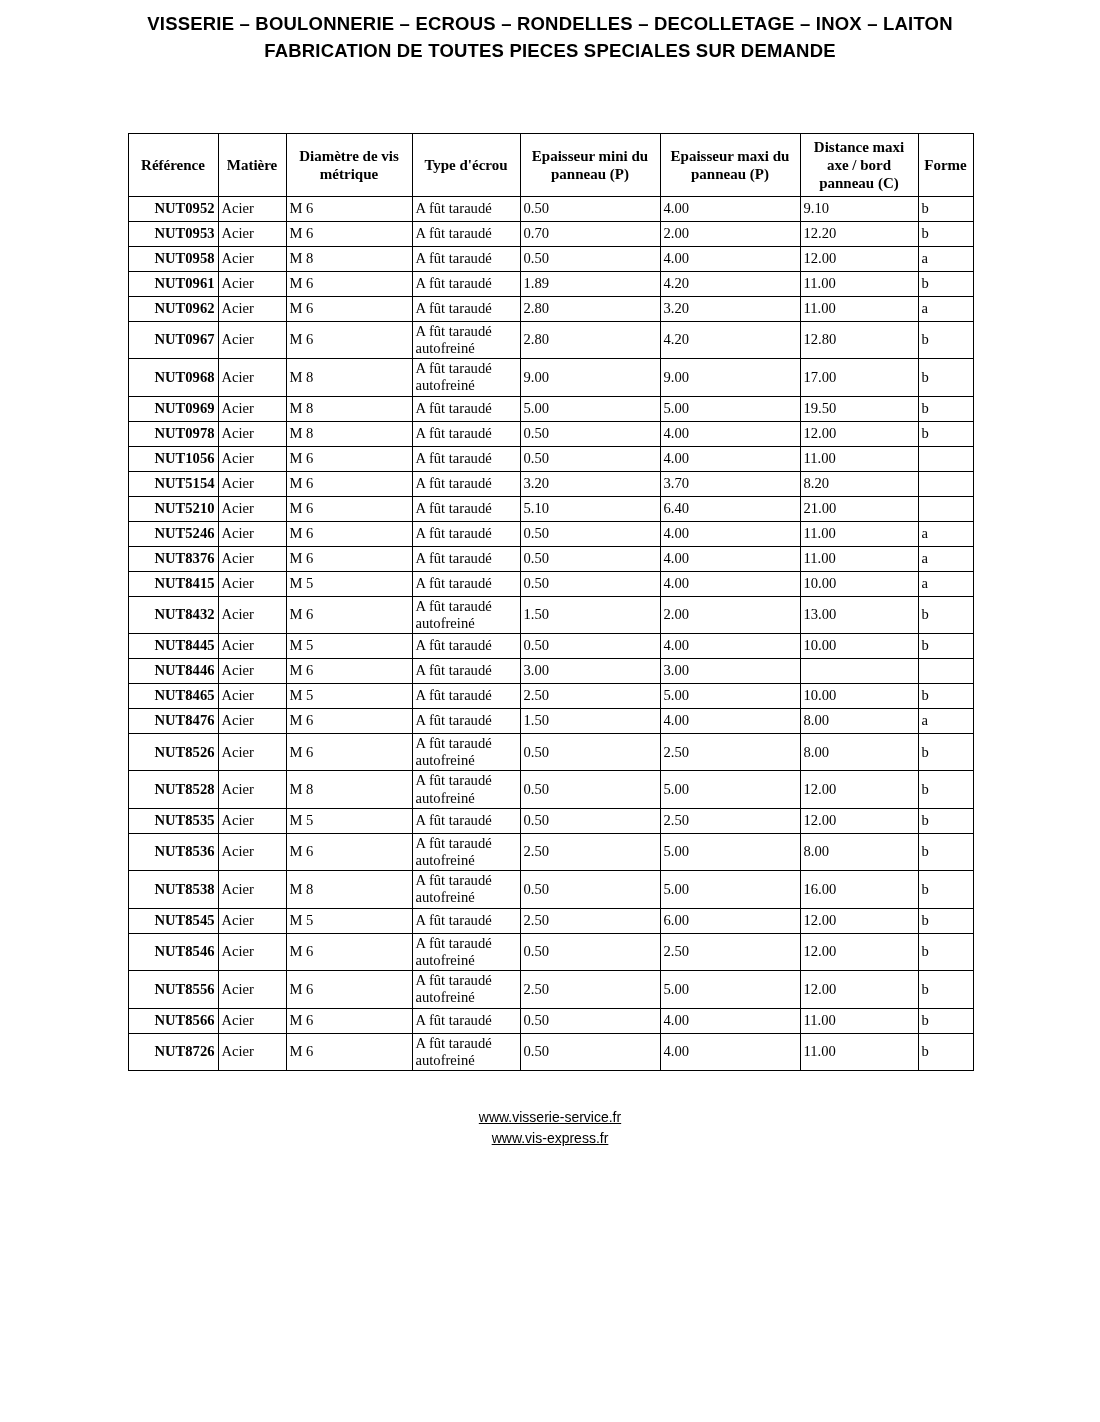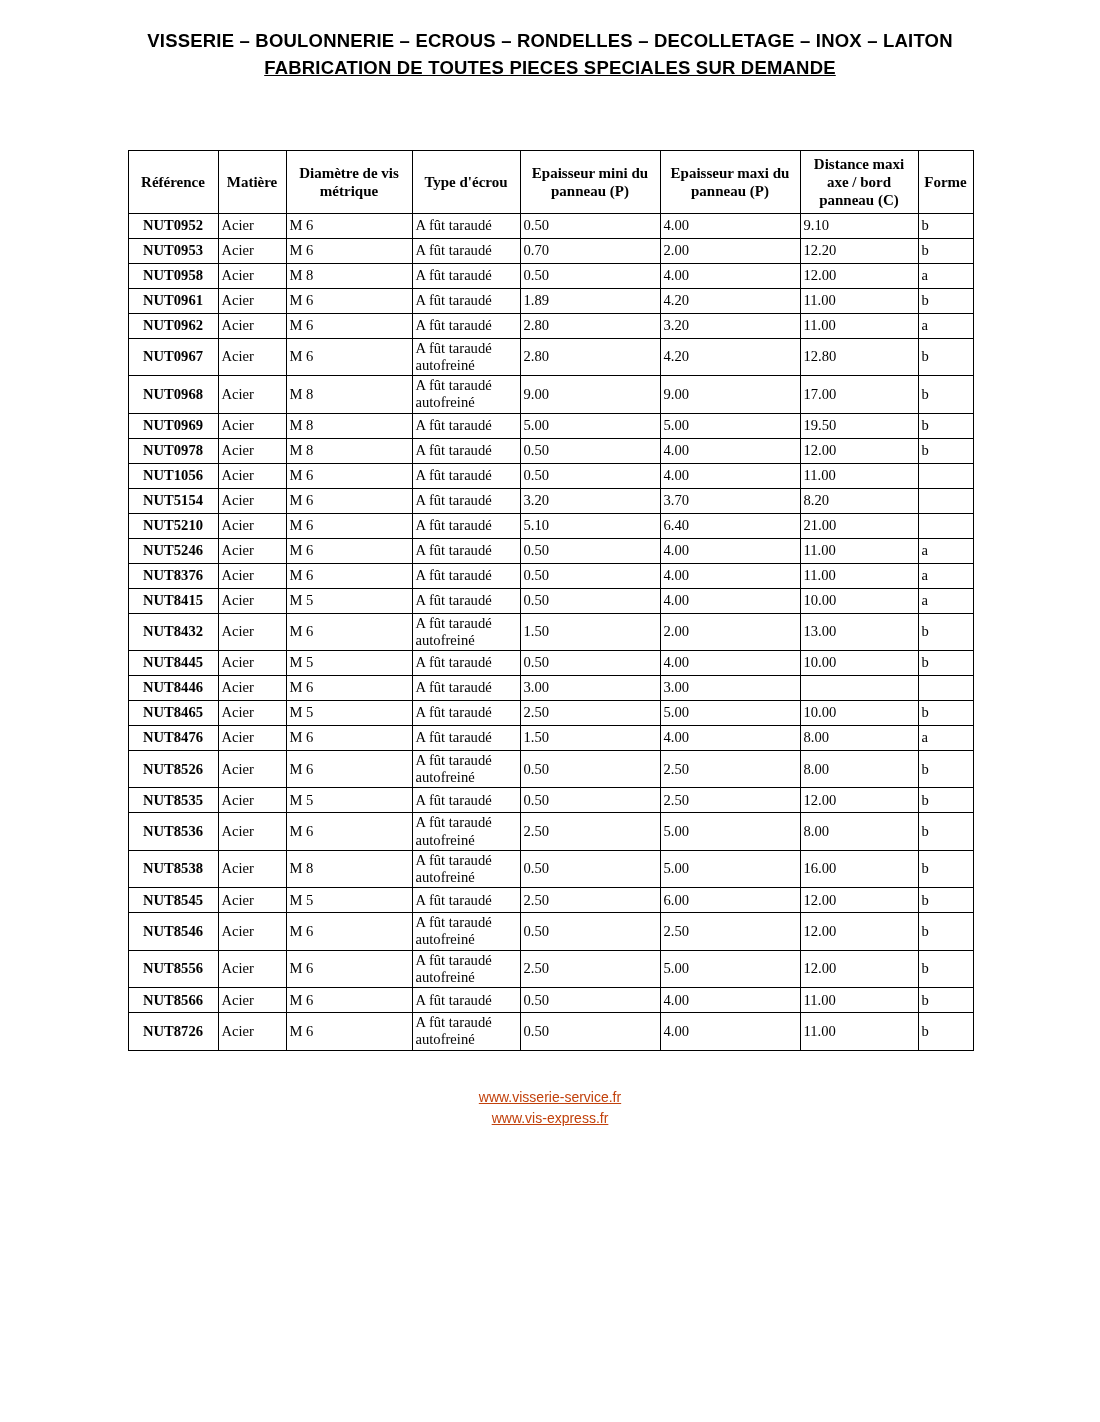--- a/index.html
+++ b/index.html
@@ -10,36 +10,35 @@
   body {
     width: 1100px;
     min-height: 1422px;
     font-family: "Liberation Serif", serif;
     color: #000000;
   }
   .page {
     width: 1100px;
     min-height: 1422px;
     box-sizing: border-box;
-    padding: 28px 0 0 0;
+    padding: 11px 0 0 0;
     position: relative;
   }
   .header {
     text-align: center;
     font-family: "Liberation Sans", sans-serif;
     font-weight: bold;
     font-size: 18.5px;
     line-height: 1.45;
     letter-spacing: 0.2px;
     margin: 0 auto;
     width: 980px;
   }
   .header .line2 {
     display: block;
-    text-decoration: underline;
   }
   .table-wrap {
     margin: 68px auto 0 auto;
     width: 845px;
   }
   table.specs {
     border-collapse: collapse;
     width: 845px;
     table-layout: fixed;
     font-size: 14.6px;
@@ -53,21 +52,21 @@
   }
   table.specs thead th {
     text-align: center;
     font-weight: bold;
     font-size: 15px;
     padding: 4px 2px;
     line-height: 1.2;
   }
   table.specs td.ref {
     font-weight: bold;
-    text-align: center;
+    text-align: right;
     white-space: nowrap;
   }
   table.specs td {
     text-align: left;
   }
   
   col.c0 { width: 90px; }
   col.c1 { width: 68px; }
   col.c2 { width: 126px; }
   col.c3 { width: 108px; }
@@ -79,21 +78,21 @@
   .cell-multi {
     line-height: 1.15;
   }
   .footer {
     margin: 36px auto 0 auto;
     text-align: center;
     font-family: "Liberation Sans", sans-serif;
     font-size: 14px;
   }
   .footer a, .footer .link {
-    color: #c2410c;
+    color: #000000;
     text-decoration: underline;
     display: block;
     line-height: 1.5;
   }
 </style>
 </head>
 <body>
 
 <div class="page">
 
@@ -343,20 +342,33 @@
             <td class="cell-multi">
               <div>A fût taraudé</div>
               <div>autofreiné</div>
             </td>
             <td>0.50</td>
             <td>2.50</td>
             <td>8.00</td>
             <td>b</td>
           </tr>
           <tr>
+            <td class="ref">NUT8528</td>
+            <td>Acier</td>
+            <td>M 8</td>
+            <td class="cell-multi">
+              <div>A fût taraudé</div>
+              <div>autofreiné</div>
+            </td>
+            <td>0.50</td>
+            <td>5.00</td>
+            <td>12.00</td>
+            <td>b</td>
+          </tr>
+          <tr>
             <td class="ref">NUT8535</td>
             <td>Acier</td>
             <td>M 5</td>
             <td>A fût taraudé</td>
             <td>0.50</td>
             <td>2.50</td>
             <td>12.00</td>
             <td>b</td>
           </tr>
           <tr>

